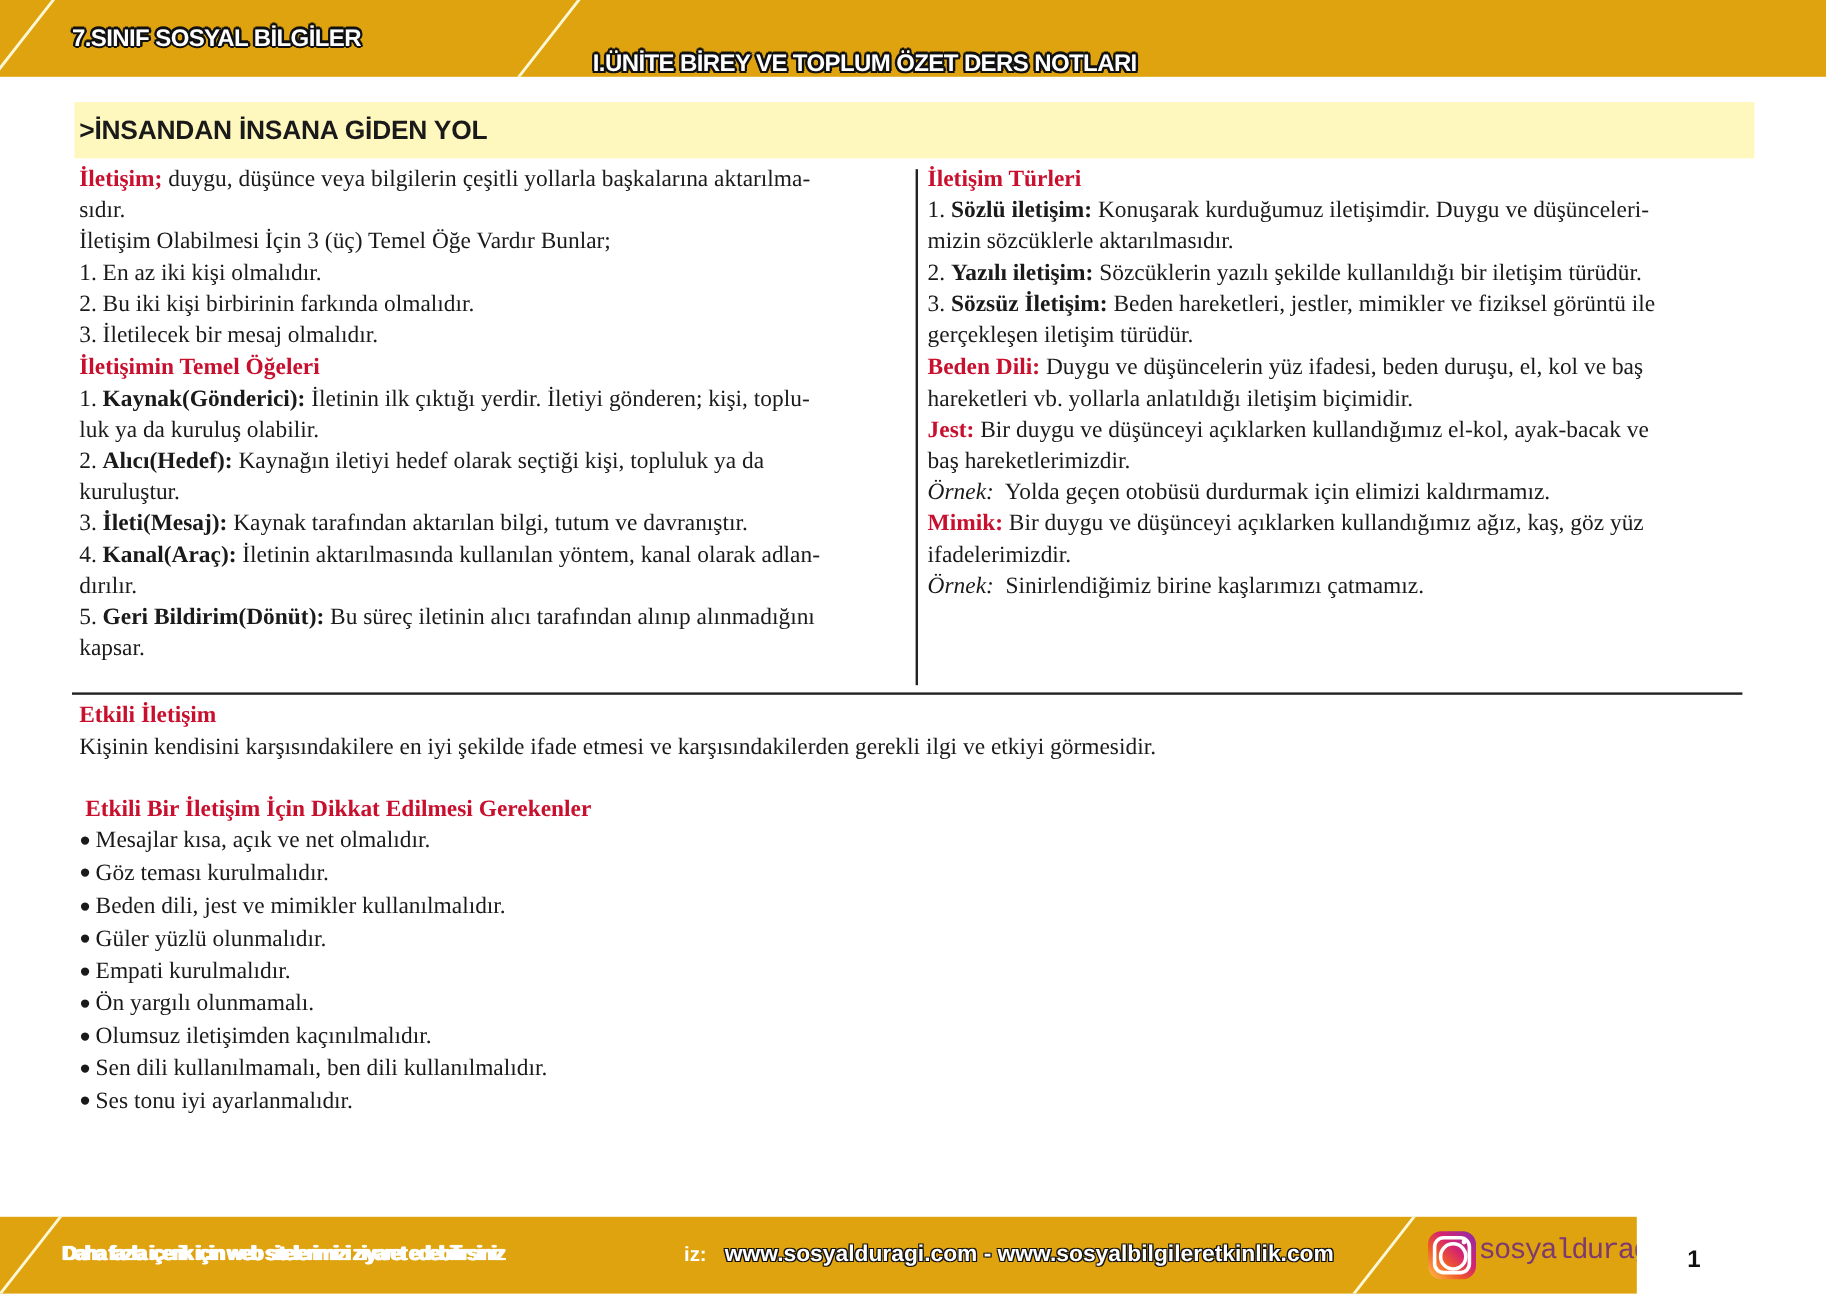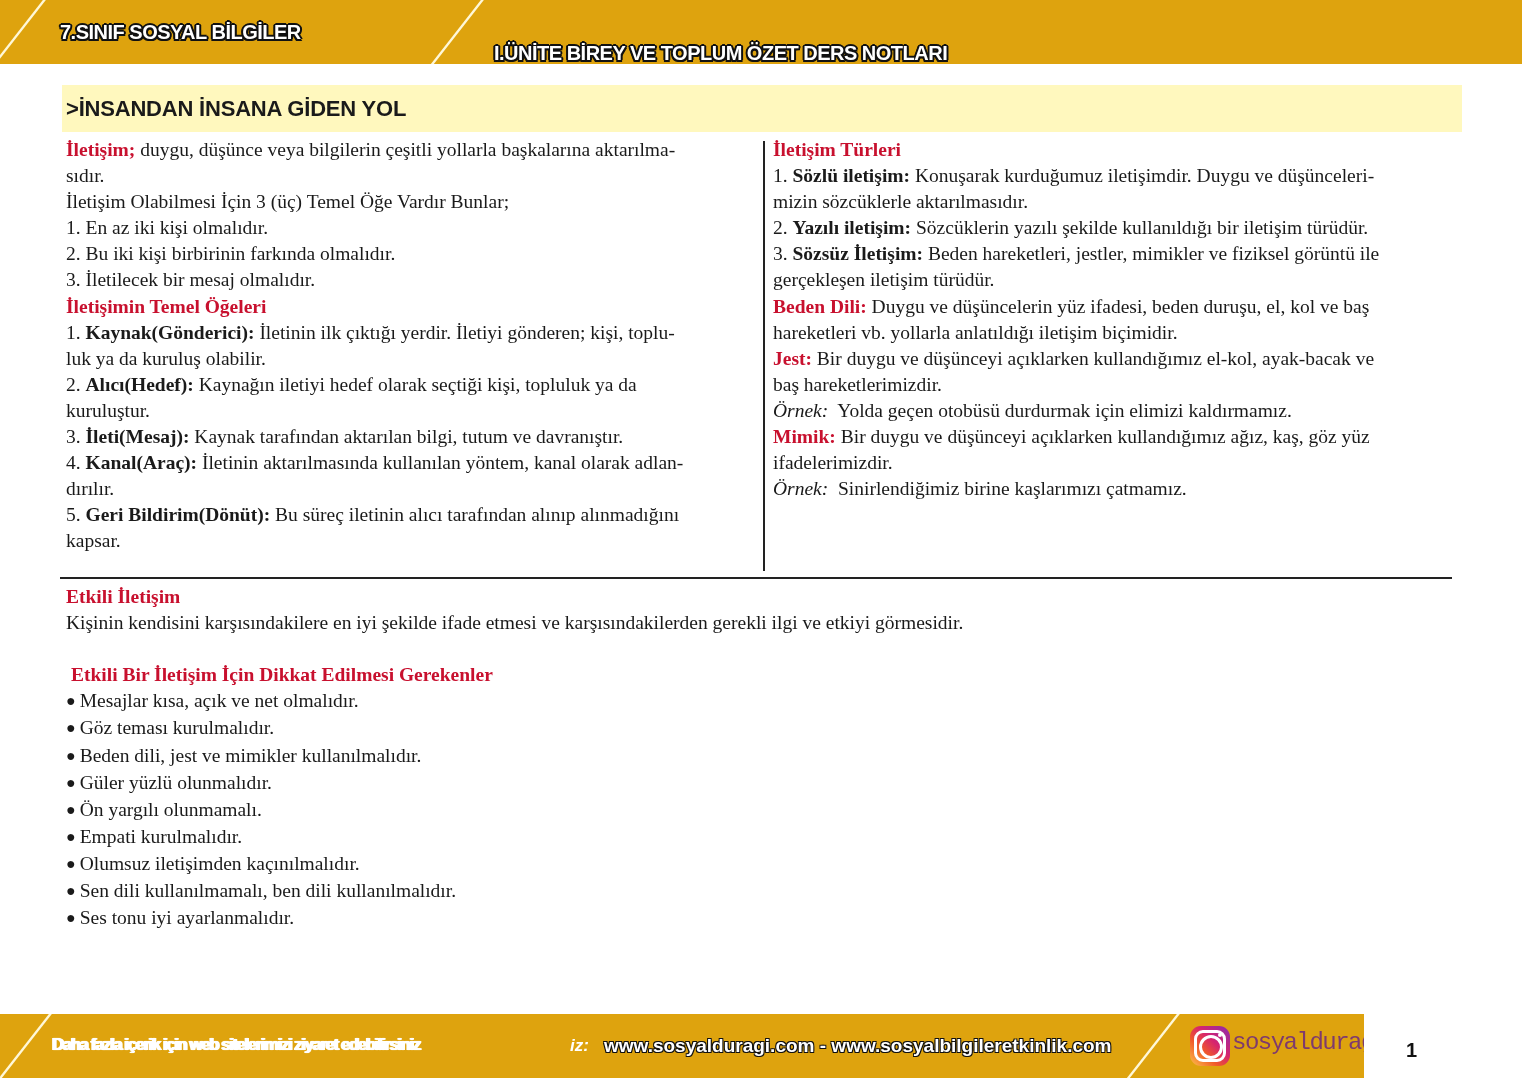--- a/index.html
+++ b/index.html
@@ -35,21 +35,21 @@
   .sub-heading { padding-left: 5px; }
   .bullet::before { content: "\25CF"; font-size: 16px; margin-right: 4px; position: relative; top: -1px; }
 
   
   .footer-banner { position: absolute; left: 0; top: 1014px; width: 1364px; height: 64px; background: #dea30e; overflow: hidden; }
   .footer-banner .slash { position: absolute; top: -4px; width: 3px; height: 80px; background: #fff8d8; transform: skewX(-38deg); transform-origin: top left; }
   .footer-text { position: absolute; top: 22px; font-family: "Liberation Sans", sans-serif; font-weight: 700; font-size: 19px; color: #fff; white-space: nowrap; line-height: 1;
     text-shadow: -1px -1px 0 #111, 1px -1px 0 #111, -1px 1px 0 #111, 1px 1px 0 #111; }
   .footer-blurred { position: absolute; left: 52px; top: 22px; font-family: "Liberation Sans", sans-serif; font-weight: 700; font-size: 17px; color: #fff; white-space: nowrap; letter-spacing: -1.5px; line-height: 1;
     text-shadow: 0 0 1px #fff, 1px 0 0 #fff, -1px 0 0 #fff; }
-  .footer-iz { position: absolute; left: 570px; top: 23px; font-family: "Liberation Sans", sans-serif; font-weight: 700; font-size: 17px; color: #fff; line-height: 1; font-style: italic; }
+  .footer-iz { position: absolute; left: 570px; top: 23px; font-family: "Liberation Sans", sans-serif; font-weight: 700; font-size: 17px; color: #fff; line-height: 1; }
   .footer-url { left: 604px; }
   .insta { position: absolute; left: 1190px; top: 12px; width: 40px; height: 40px; border-radius: 11px;
     background: linear-gradient(45deg, #fdc24a 0%, #f05a28 35%, #d6246e 60%, #8a2bb0 100%); }
   .insta::before { content: ""; position: absolute; left: 9px; top: 9px; width: 18px; height: 18px; border: 3px solid #fff; border-radius: 50%; }
   .insta-ring { position: absolute; left: 4px; top: 4px; width: 32px; height: 32px; border: 3px solid #fff; border-radius: 9px; }
   .insta-dot { position: absolute; right: 8px; top: 7px; width: 4px; height: 4px; background: #fff; border-radius: 50%; }
   .insta-name { position: absolute; left: 1232px; top: 17px; font-family: "Liberation Mono", monospace; font-size: 24px; color: #7e3a6e; letter-spacing: -1.5px; line-height: 1; }
   .page-number { position: absolute; left: 1406px; top: 1039px; font-family: "Liberation Sans", sans-serif; font-weight: 700; font-size: 20px; color: #111; }
 </style>
 </head>
@@ -121,22 +121,22 @@
 
 <div class="bottom-block">
   <span class="line red">Etkili İletişim</span>
   <span class="line">Kişinin kendisini karşısındakilere en iyi şekilde ifade etmesi ve karşısındakilerden gerekli ilgi ve etkiyi görmesidir.</span>
   <div class="gap"></div>
   <span class="line red sub-heading">Etkili Bir İletişim İçin Dikkat Edilmesi Gerekenler</span>
   <span class="line bullet">Mesajlar kısa, açık ve net olmalıdır.</span>
   <span class="line bullet">Göz teması kurulmalıdır.</span>
   <span class="line bullet">Beden dili, jest ve mimikler kullanılmalıdır.</span>
   <span class="line bullet">Güler yüzlü olunmalıdır.</span>
+  <span class="line bullet">Empati kurulmalıdır.</span>
   <span class="line bullet">Ön yargılı olunmamalı.</span>
-  <span class="line bullet">Empati kurulmalıdır.</span>
   <span class="line bullet">Olumsuz iletişimden kaçınılmalıdır.</span>
   <span class="line bullet">Sen dili kullanılmamalı, ben dili kullanılmalıdır.</span>
   <span class="line bullet">Ses tonu iyi ayarlanmalıdır.</span>
 </div>
 
 <div class="footer-banner">
   <div class="slash" style="left:52px;"></div>
   <div class="slash" style="left:1180px;"></div>
   <div class="footer-blurred">Daha fazla içerik için web sitelerimizi ziyaret edebilirsiniz</div>
   <div class="footer-iz">iz:</div>

